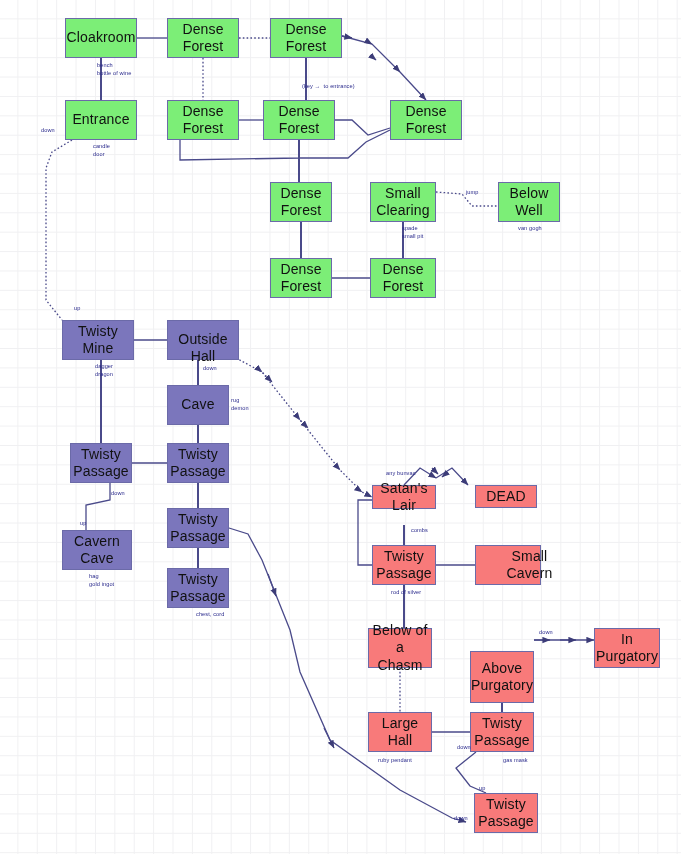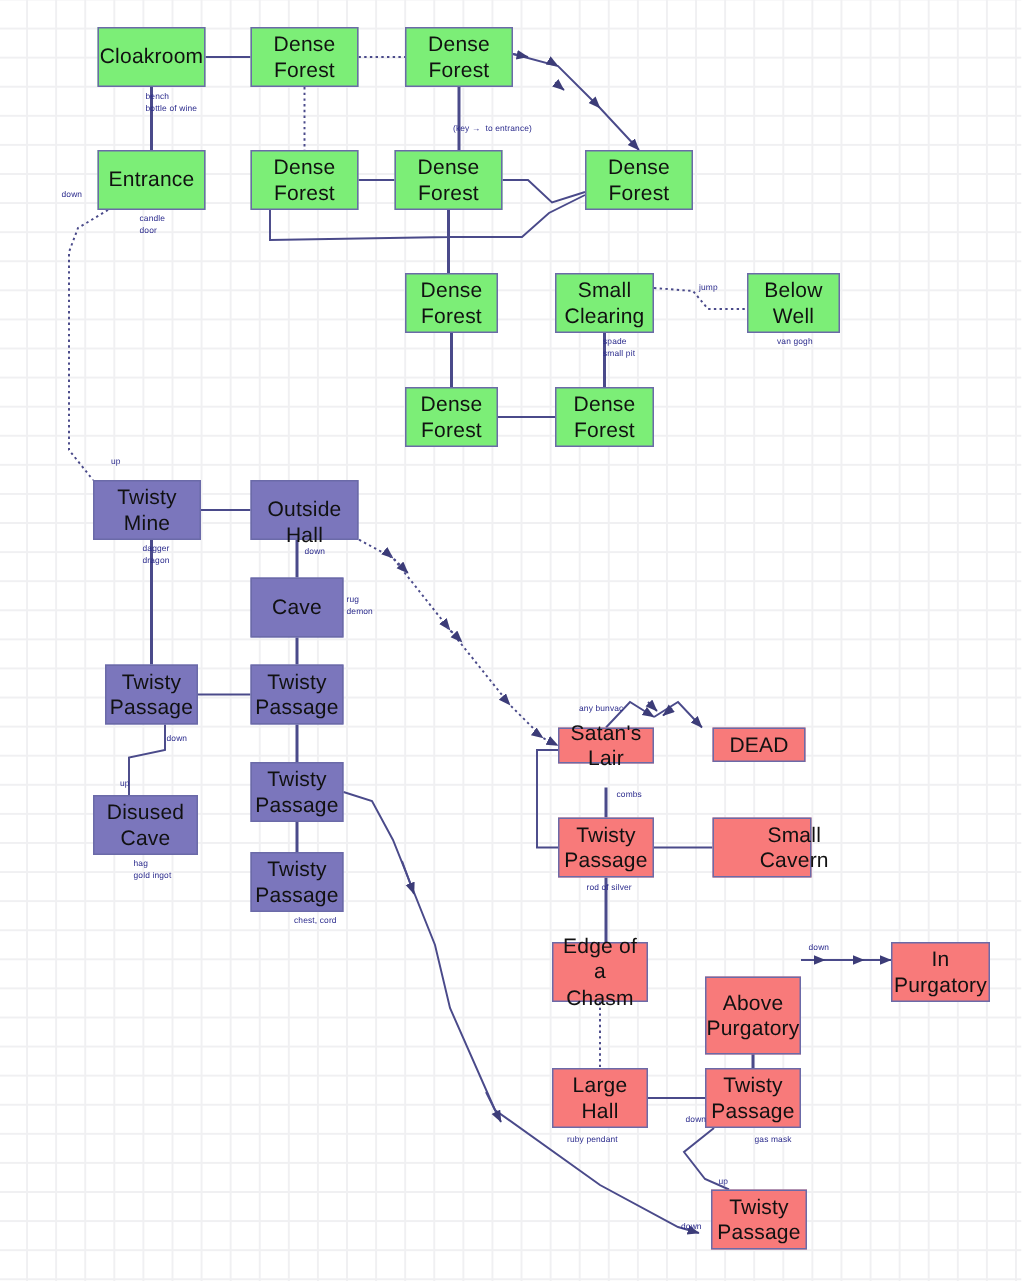--- a/index.html
+++ b/index.html
@@ -176,21 +176,21 @@
       </div>
       <div class="node blue" style="left: 70px; top: 443px; width: 62px; height: 40px;">
         <span style="white-space: pre-line;">Twisty
 Passage</span>
       </div>
       <div class="node blue" style="left: 167px; top: 443px; width: 62px; height: 40px;">
         <span style="white-space: pre-line;">Twisty
 Passage</span>
       </div>
       <div class="node blue" style="left: 62px; top: 530px; width: 70px; height: 40px;">
-        <span style="white-space: pre-line;">Disused Cave</span>
+        <span style="white-space: pre-line;">Cavern Cave</span>
       </div>
       <div class="node blue" style="left: 167px; top: 508px; width: 62px; height: 40px;">
         <span style="white-space: pre-line;">Twisty
 Passage</span>
       </div>
       <div class="node blue" style="left: 167px; top: 568px; width: 62px; height: 40px;">
         <span style="white-space: pre-line;">Twisty
 Passage</span>
       </div>
       <div class="node red" style="left: 372px; top: 485px; width: 64px; height: 24px;">
@@ -200,21 +200,21 @@
         <span style="white-space: pre-line;">DEAD</span>
       </div>
       <div class="node red" style="left: 372px; top: 545px; width: 64px; height: 40px;">
         <span style="white-space: pre-line;">Twisty
 Passage</span>
       </div>
       <div class="node red" style="left: 475px; top: 545px; width: 66px; height: 40px; padding-left: 44px;">
         <span style="white-space: pre-line;">Small Cavern</span>
       </div>
       <div class="node red" style="left: 368px; top: 628px; width: 64px; height: 40px;">
-        <span style="white-space: pre-line;">Edge of a
+        <span style="white-space: pre-line;">Below of a
 Chasm</span>
       </div>
       <div class="node red" style="left: 470px; top: 607px; width: 64px; height: 52px; margin-top: 44px;">
         <span style="white-space: pre-line;">Above
 Purgatory</span>
       </div>
       <div class="node red" style="left: 594px; top: 628px; width: 66px; height: 40px;">
         <span style="white-space: pre-line;">In Purgatory</span>
       </div>
       <div class="node red" style="left: 368px; top: 712px; width: 64px; height: 40px;">

